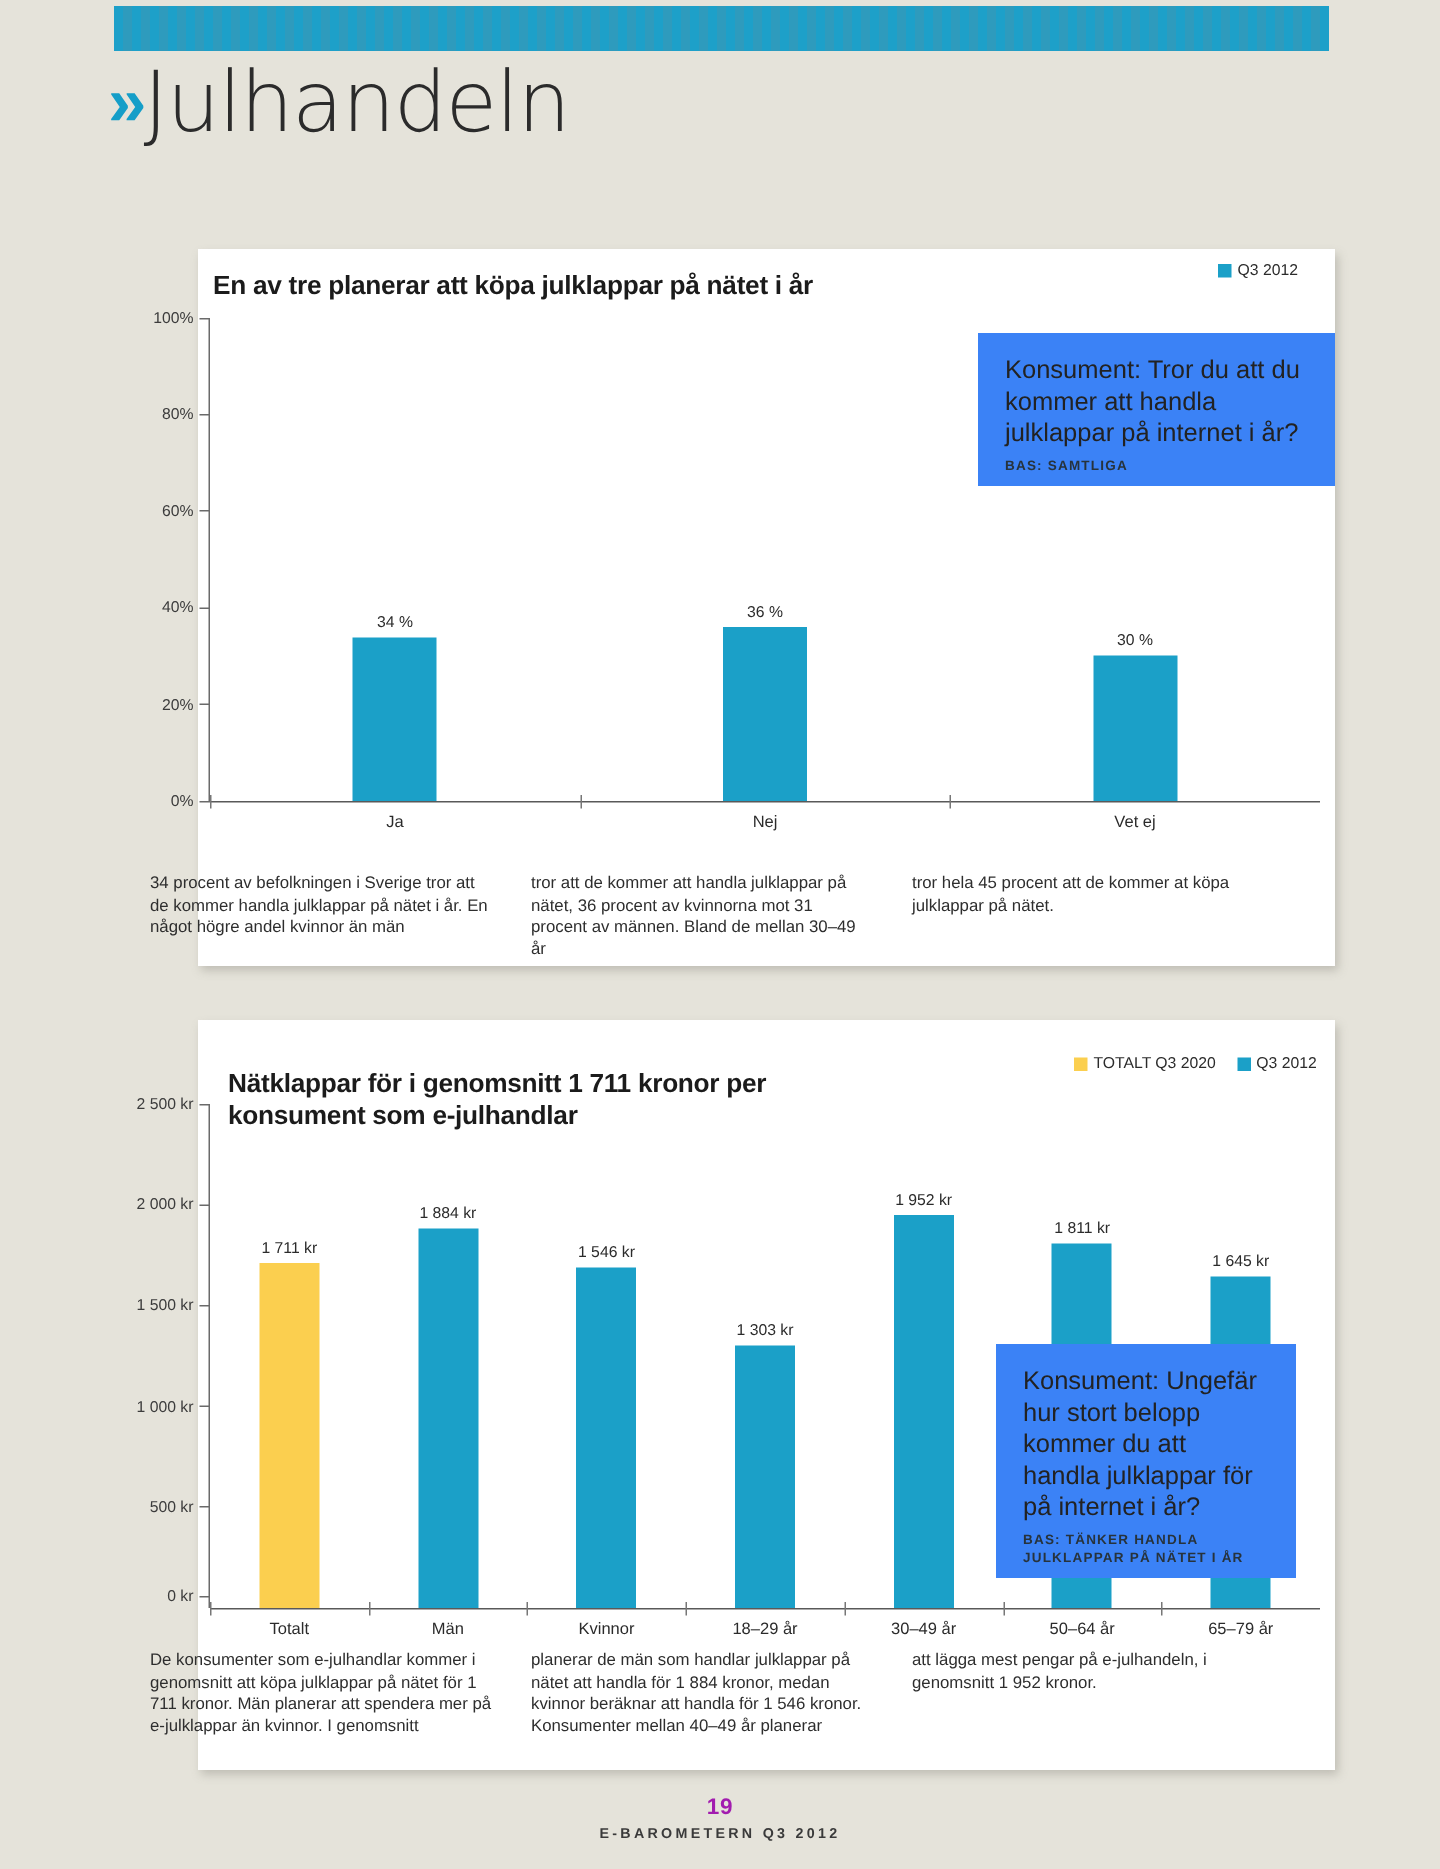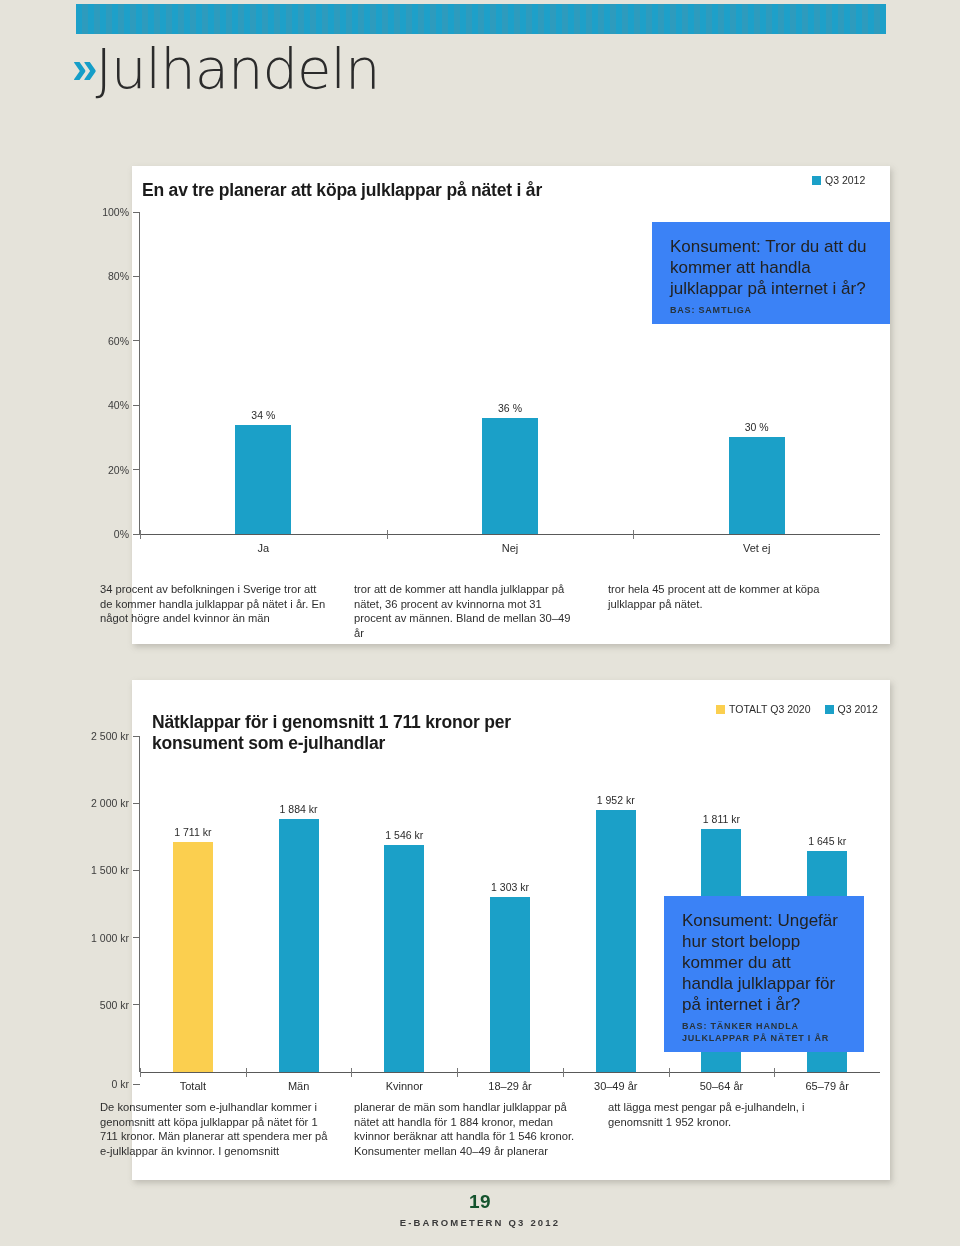--- a/index.html
+++ b/index.html
@@ -116,21 +116,21 @@
     position: absolute; display: flex; gap: 26px;
     font-size: 11.2px; line-height: 14.6px; color: #2e2e2e;
   }
   .copy .col { width: 228px; }
 
   
   .footer {
     position: absolute; left: 0; right: 0; bottom: 18px; text-align: center;
   }
   .footer-page {
-    font-size: 19px; font-weight: 700; color: #14532d; letter-spacing: .5px;
+    font-size: 15px; font-weight: 700; color: #a21caf; letter-spacing: .5px;
   }
   .footer-label {
     font-size: 9.5px; letter-spacing: 2.2px; color: #3a3a3a;
     font-weight: 700; margin-top: 4px;
   }
 </style>
 </head>
 <body>
 
 <div class="stripe-banner"></div>
@@ -215,21 +215,21 @@
 <div class="copy" id="copy-1" style="left:100px; top:582px;">
     <div class="col">34 procent av befolkningen i Sverige tror att de kommer handla julklappar på nätet i år. En något högre andel kvinnor än män</div>
     <div class="col">tror att de kommer att handla julklappar på nätet, 36 procent av kvinnorna mot 31 procent av männen. Bland de mellan 30–49 år</div>
     <div class="col">tror hela 45 procent att de kommer at köpa julklappar på nätet.</div>
   </div>
 
 <div class="card" id="card-2"></div>
 
 <div class="yaxis" id="yaxis-2" style="left:80px; top:736px; width:60px; height:336px;">
     <div class="yline" style="right: 0px; top: 0px; height: 336px;"></div>
-    <div class="ytick" style="top: 348px;">
+    <div class="ytick" style="top: 328px;">
       <span>0 kr</span>
       <span class="dash"></span>
     </div>
     <div class="ytick" style="top: 268.8px;">
       <span>500 kr</span>
       <span class="dash"></span>
     </div>
     <div class="ytick" style="top: 201.6px;">
       <span>1 000 kr</span>
       <span class="dash"></span>

